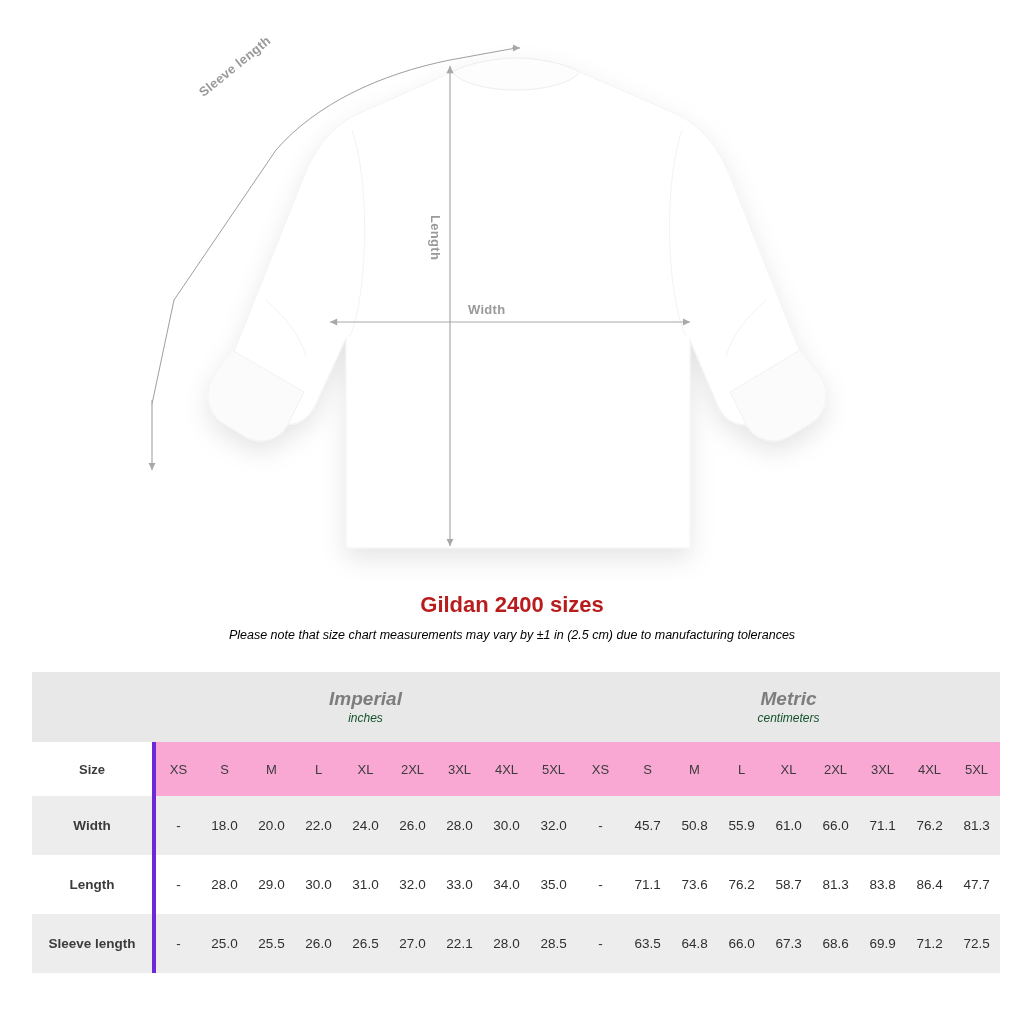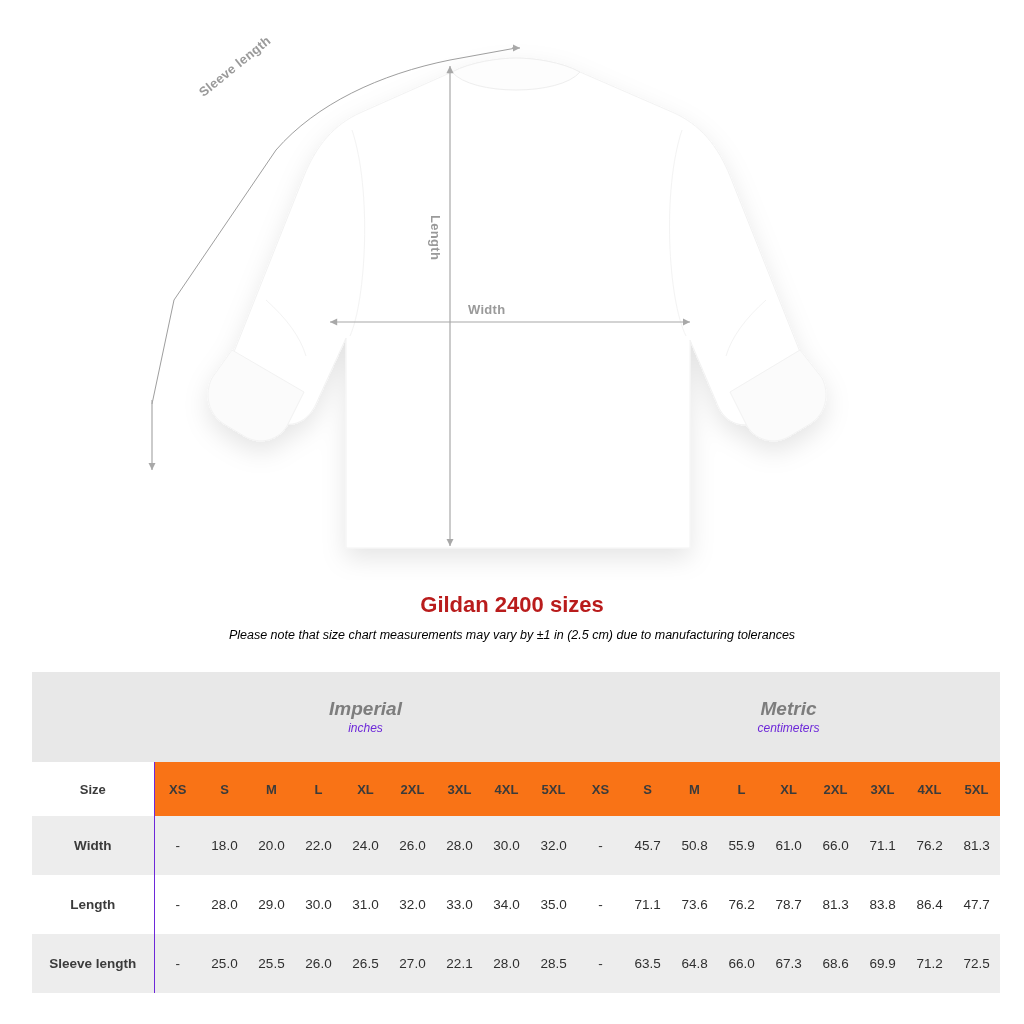--- a/index.html
+++ b/index.html
@@ -86,50 +86,50 @@
     border-collapse: collapse;
     width: 960px;
     table-layout: fixed;
   }
   table.size-chart td, table.size-chart th {
     padding: 0;
     margin: 0;
   }
   .sys-head {
     background: #e8e8e8;
-    height: 90px;
+    height: 70px;
     text-align: center;
     vertical-align: middle;
   }
   .sys-head .sys-name {
     font-size: 19px;
     font-weight: bold;
     font-style: italic;
     color: #7d7d7d;
     display: block;
     line-height: 1.25;
   }
   .sys-head .sys-unit {
     font-size: 12px;
     font-style: italic;
-    color: #6d28d9;
+    color: #14532d;
     display: block;
     line-height: 1.4;
   }
   .corner-cell {
     background: #e8e8e8;
   }
 
   tr.head-row td {
-    background: #f97316;
+    background: #f9a8d4;
     height: 54px;
     text-align: center;
     vertical-align: middle;
     font-size: 13px;
-    font-weight: bold;
+    font-weight: normal;
     color: #3b3b3b;
   }
   tr.head-row td.rowlabel {
     background: #ffffff;
     font-size: 13px;
     font-weight: bold;
     color: #3b3b3b;
   }
   tr.data-row td {
     height: 59px;
@@ -140,21 +140,21 @@
   }
   tr.data-row td.rowlabel {
     font-weight: bold;
     font-size: 13.5px;
     color: #3b3b3b;
     text-align: center;
   }
   tr.shade td { background: #ededed; }
   tr.plain td { background: #ffffff; }
   tr.head-row td.rowlabel, tr.data-row td.rowlabel {
-    border-right: 1px solid #6d28d9;
+    border-right: 4px solid #6d28d9;
   }
 </style>
 </head>
 <body>
 
 <div id="page">
 
   <div id="illustration">
     <svg id="shirt-svg" width="1024" height="580" viewBox="0 0 1024 580">
       <defs>
@@ -305,21 +305,21 @@
           <td>30.0</td>
           <td>31.0</td>
           <td>32.0</td>
           <td>33.0</td>
           <td>34.0</td>
           <td>35.0</td>
           <td>-</td>
           <td>71.1</td>
           <td>73.6</td>
           <td>76.2</td>
-          <td>78.7</td>
+          <td>58.7</td>
           <td>81.3</td>
           <td>83.8</td>
           <td>86.4</td>
           <td>47.7</td>
         </tr>
 
         <tr class="data-row shade">
           <td class="rowlabel">Sleeve length</td>
           <td>-</td>
           <td>25.0</td>

